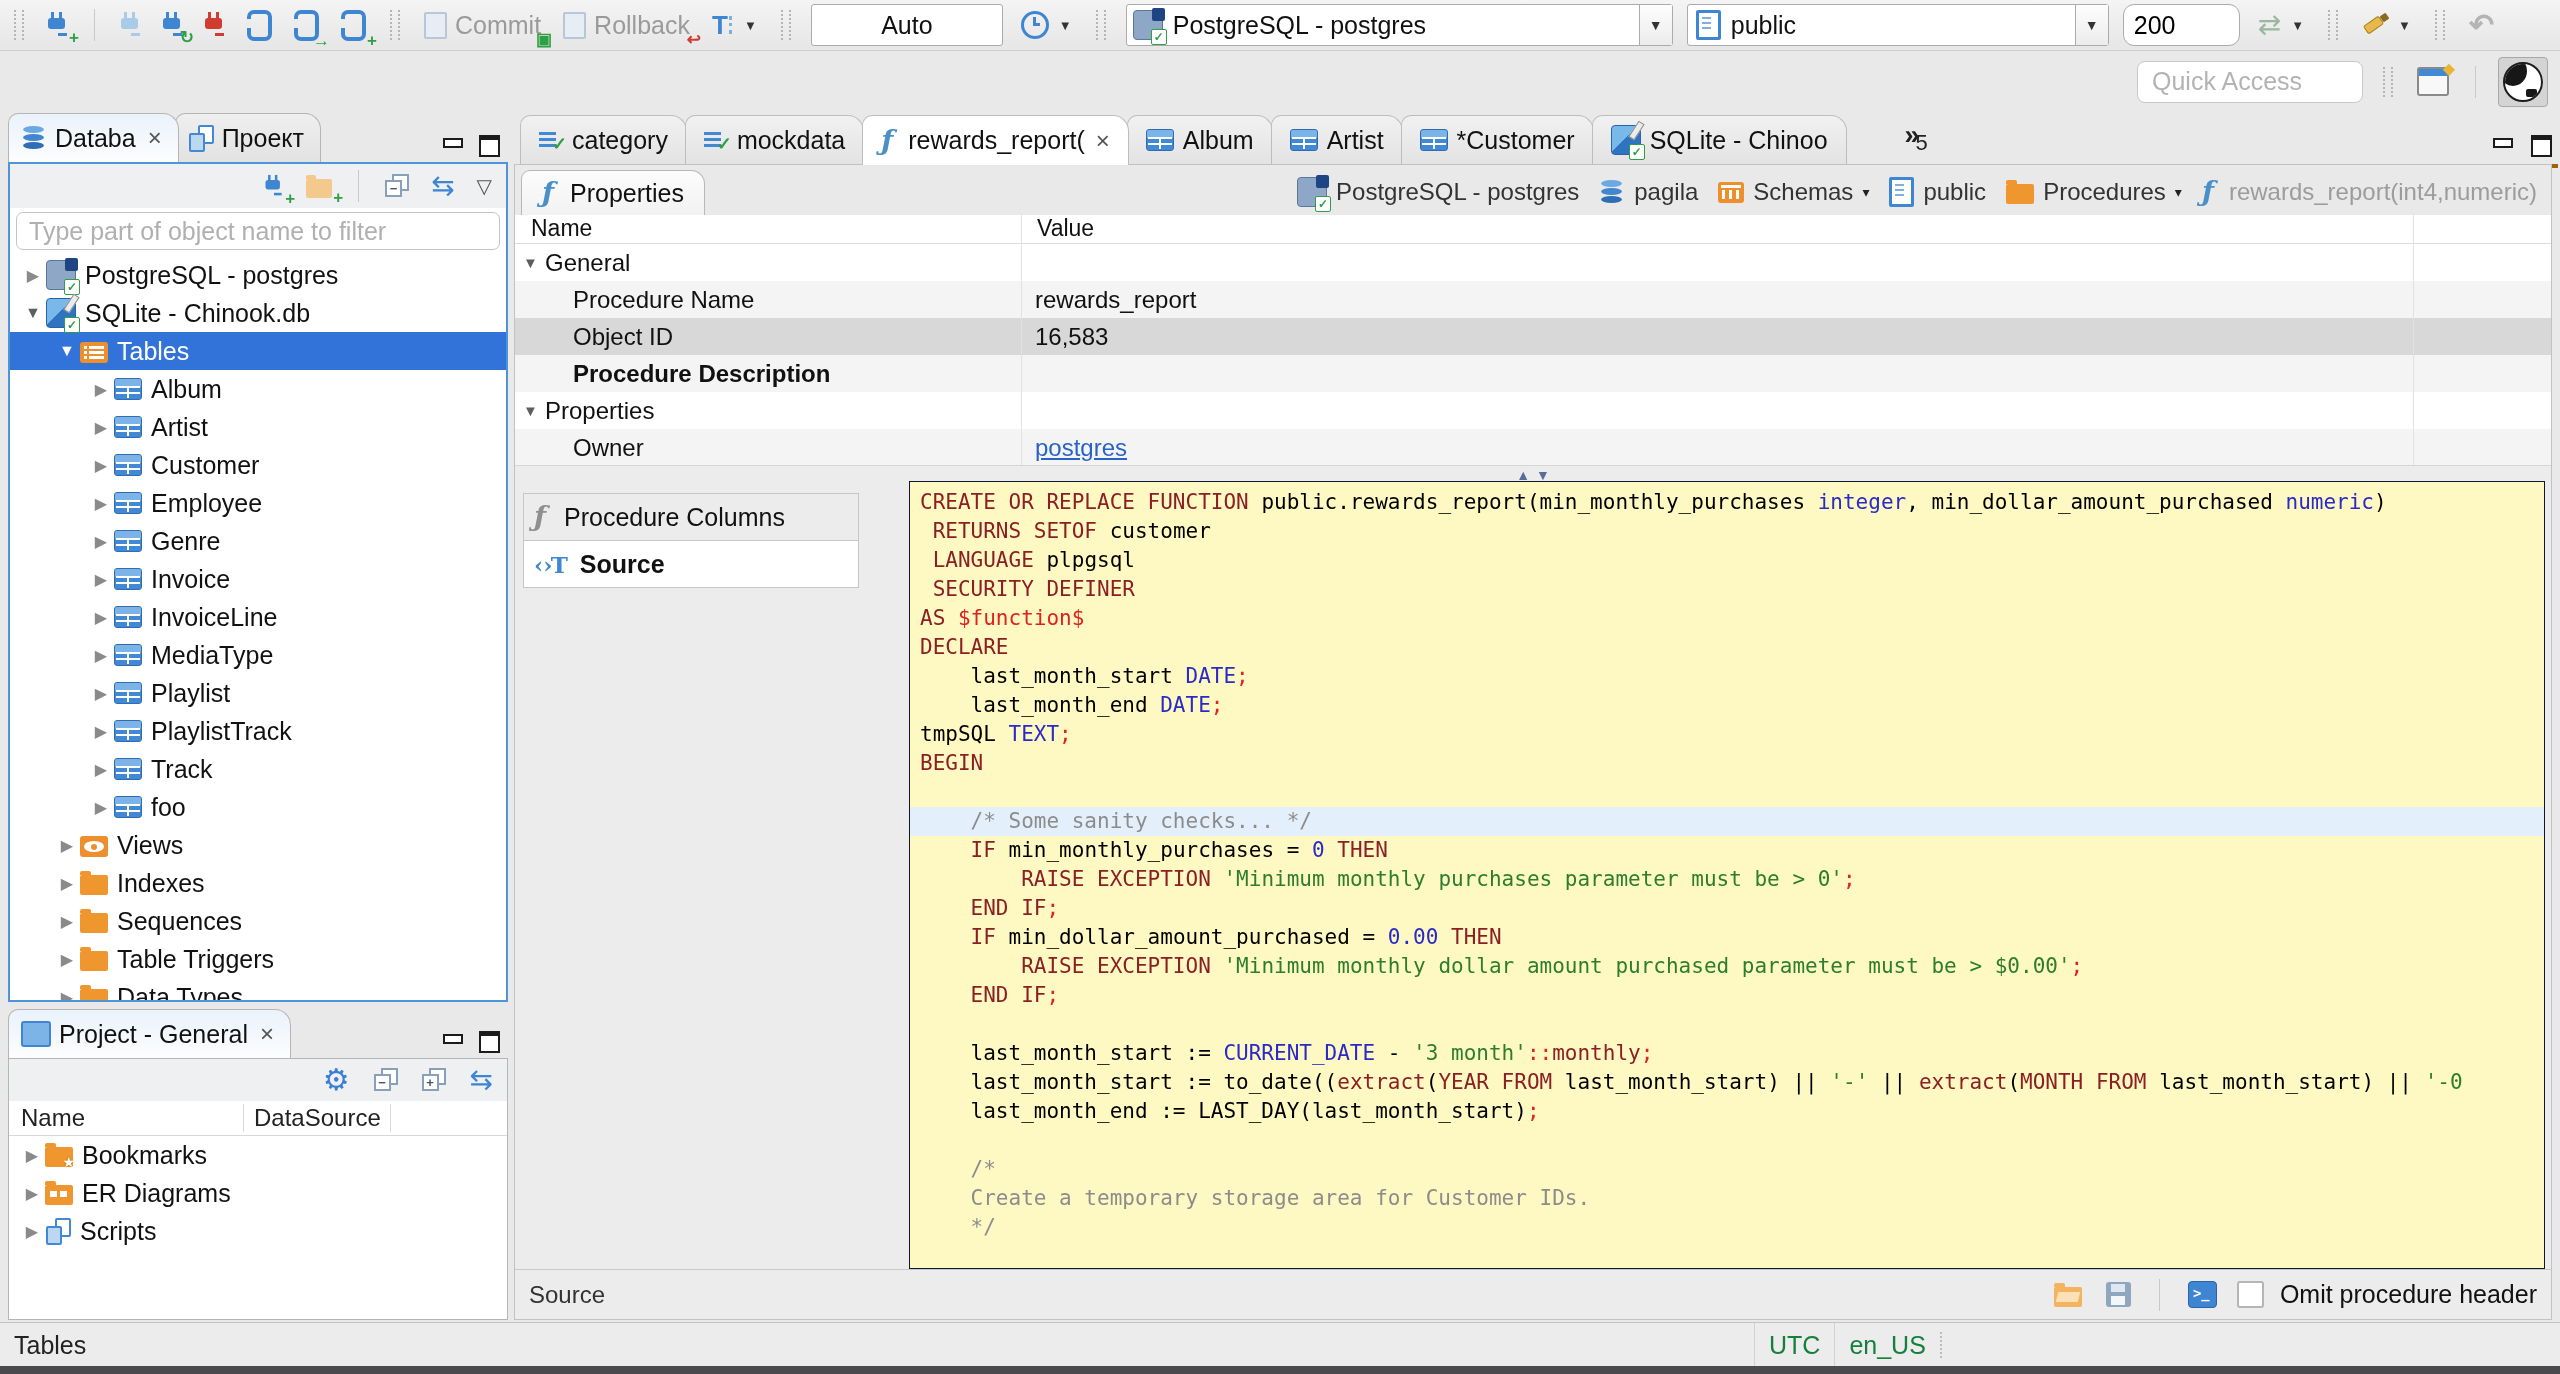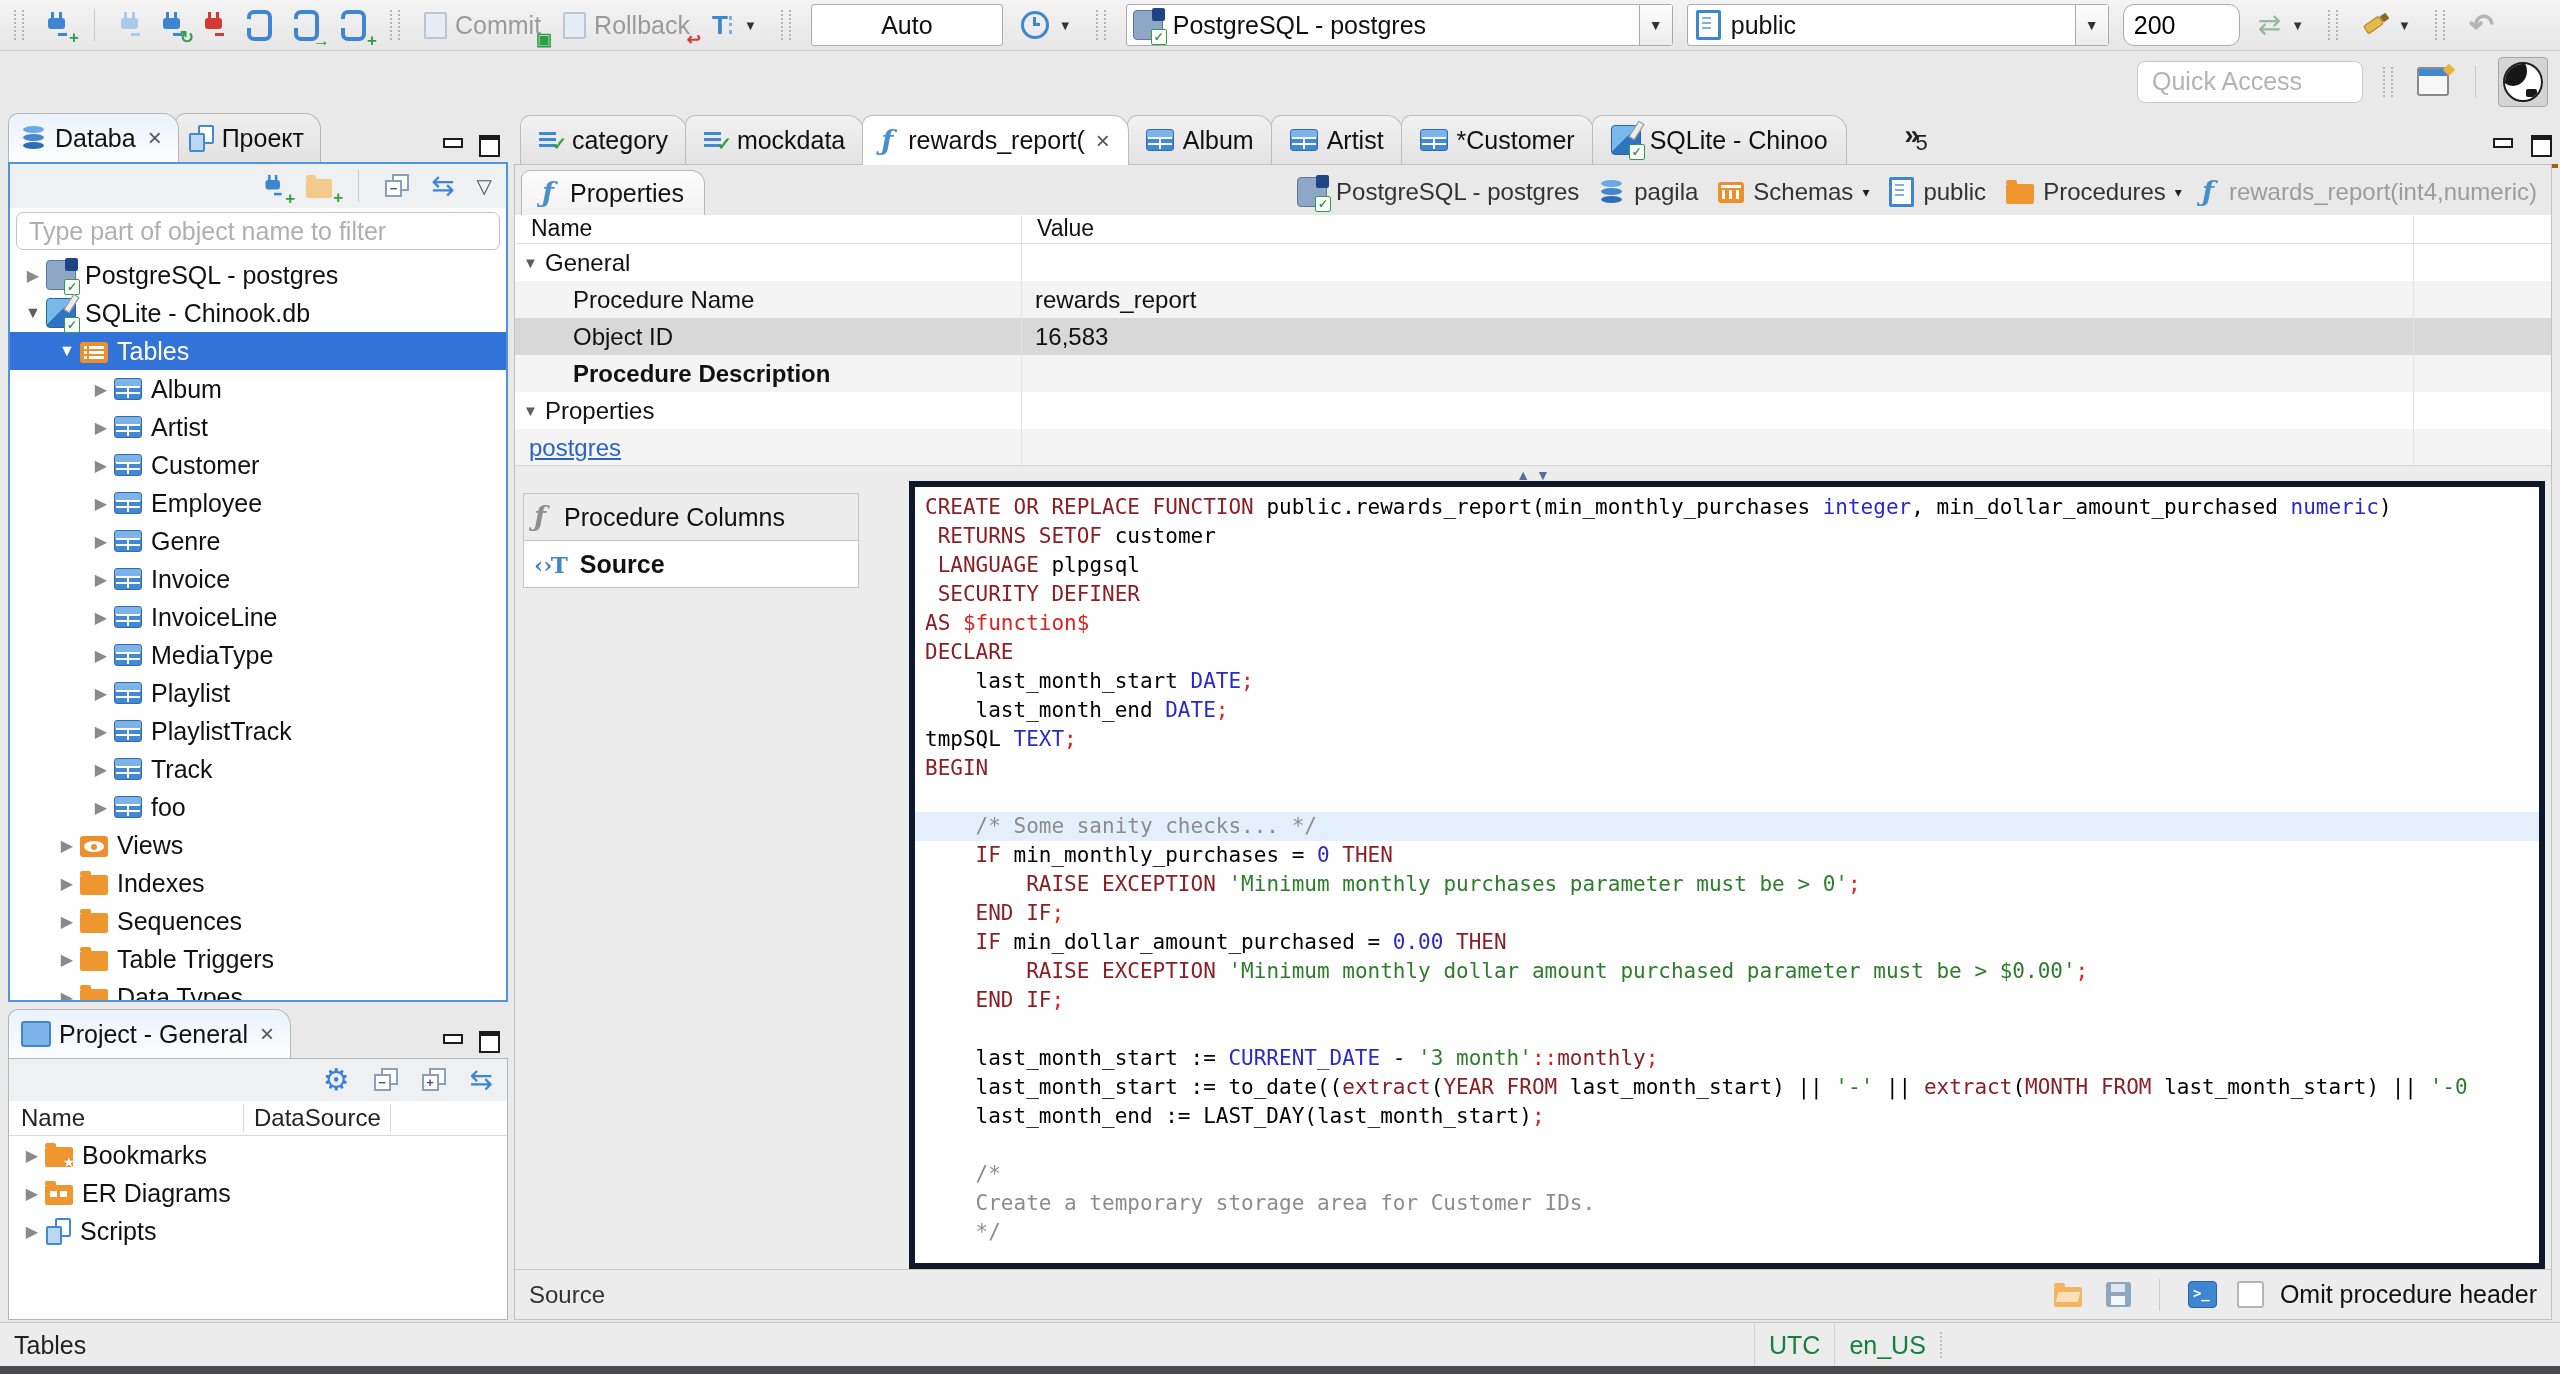--- a/index.html
+++ b/index.html
@@ -171,21 +171,21 @@
   .gridline{position:absolute;top:0;bottom:0;width:1px;background:#e2e2e2;}
   .splitbar{position:absolute;left:0;top:300px;right:0;height:16px;background:#ececec;border-top:1px solid #d5d5d5;text-align:center;}
   .splitbar span{color:#5a6b9e;font-size:14px;line-height:14px;margin:0 3px;}
   
   .lower{position:absolute;left:0;top:316px;right:0;bottom:50px;background:#ececec;}
   .subtabs{position:absolute;left:8px;top:12px;width:336px;}
   .subtab{display:flex;align-items:center;gap:12px;height:46px;padding-left:10px;font-size:25px;background:#ececec;
           border:1px solid #c6c6c6;border-bottom:none;}
   .subtab:last-child{border-bottom:1px solid #c6c6c6;}
   .subtab.active{background:#fff;font-weight:bold;}
-  .codearea{position:absolute;left:394px;top:0;right:6px;bottom:0;background:#ffffff;border:6px solid #0f172a;
+  .codearea{position:absolute;left:394px;top:0;right:6px;bottom:0;background:#fef9c3;border:1px solid #0f172a;
             font-family:"DejaVu Sans Mono",monospace;font-size:21px;overflow:hidden;padding-top:6px;box-sizing:border-box;}
   .cl{height:29px;line-height:29px;white-space:pre;padding-left:10px;}
   .cl.hl{background:#e4effc;}
   .tok-k{color:#8b1f24;} .tok-t{color:#2a2ac8;} .tok-s{color:#2d7d2d;}
   .tok-c{color:#8c8c8c;} .tok-p{color:#dd2222;} .tok-f{color:#dd2222;} .tok-d{color:#000;}
   
   .efooter{position:absolute;left:0;bottom:0;right:0;height:50px;background:#ececec;border-top:1px solid #c9c9c9;
            display:flex;align-items:center;font-size:24px;color:#333;padding:0 14px;box-sizing:border-box;}
   .efooter .sp{flex:1;}
   .efooter .right{display:flex;align-items:center;gap:16px;font-size:25px;color:#111;}
@@ -600,20 +600,23 @@
             <span class="vl"></span>
           </div>
           <div class="prow">
             <span class="nm">
               <span class="garr">▼</span>
               <span>Properties</span>
             </span>
             <span class="vl"></span>
           </div>
           <div class="prow child alt">
+            <span class="nm">
+              <span>Owner</span>
+            </span>
             <span class="vl"><a href="#">postgres</a></span>
           </div>
         </div>
       <div class="gridline" style="left:506px"></div>
       <div class="gridline" style="left:1898px"></div>
     </div>
 
     <div class="splitbar">
       <span>▲</span><span>▼</span>
     </div>

